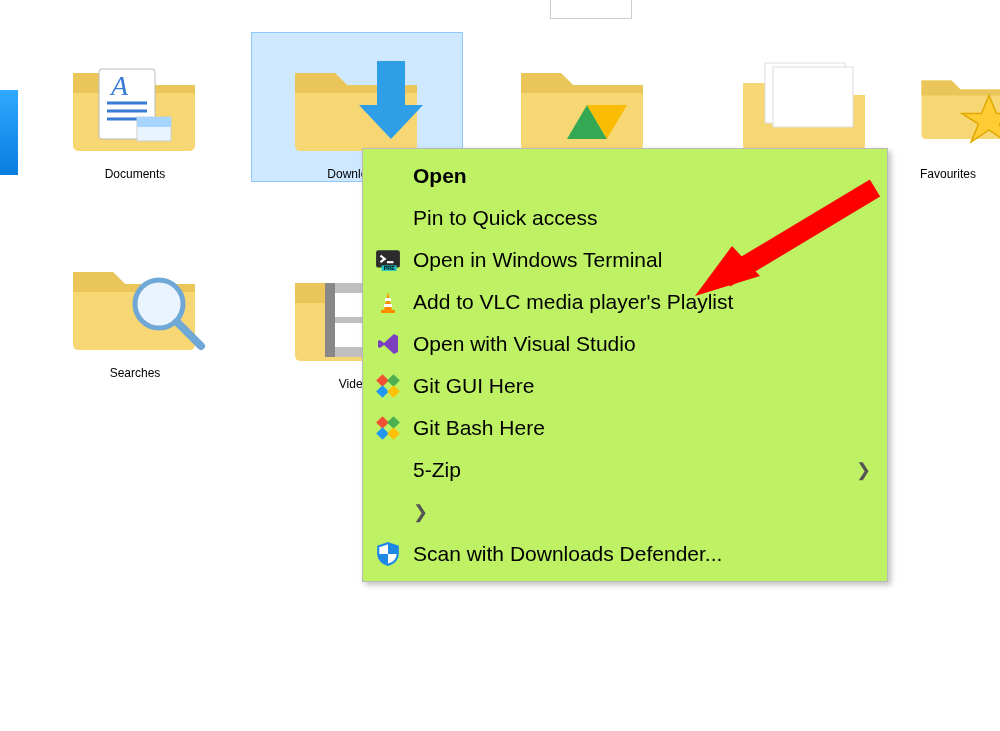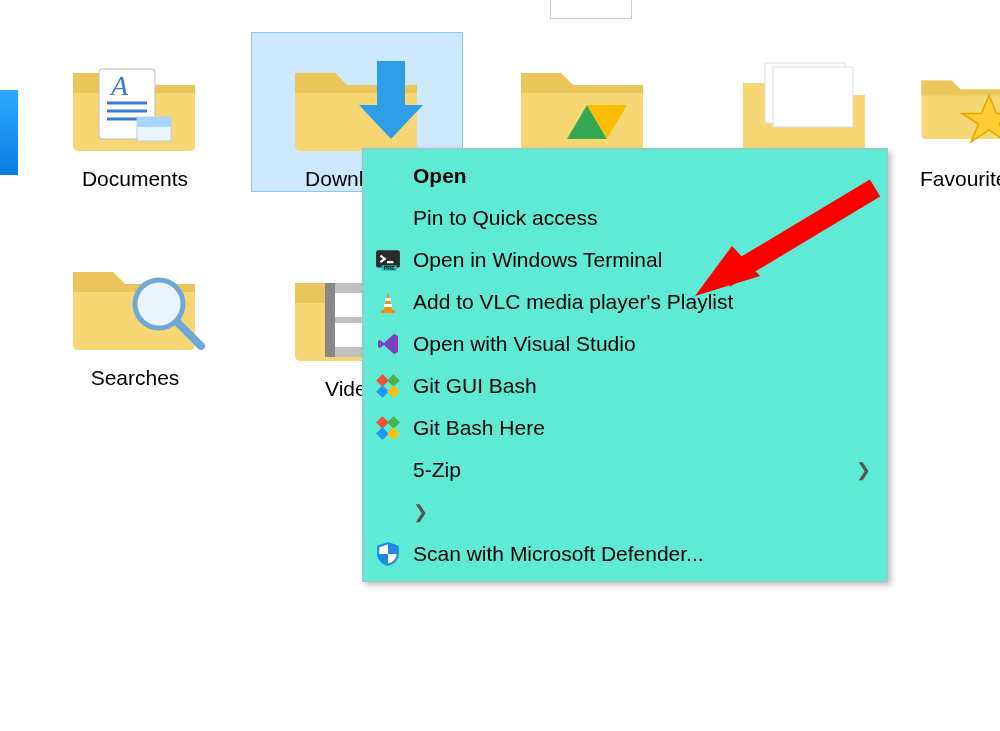--- a/index.html
+++ b/index.html
@@ -35,37 +35,37 @@
     width: 210px;
     text-align: center;
   }
   .folder-item.selected {
     background: #cde8ff;
     outline: 1px solid #8fc8f8;
   }
   .folder-label {
     margin-top: 4px;
     text-align: center;
-    font-size: 21px;
+    font-size: 12px;
     color: #000;
   }
   .icon-slot {
     width: 160px;
     height: 120px;
     margin: 10px auto 4px auto;
     position: relative;
   }
 
   
   .context-menu {
     position: absolute;
     left: 362px;
     top: 148px;
     width: 520px;
-    background: #5eead4;
+    background: #bef264;
     border: 1px solid #b9b9b9;
     box-shadow: 3px 3px 6px rgba(0,0,0,.25);
     padding: 6px 2px;
   }
   .menu-row {
     display: flex;
     align-items: center;
     height: 42px;
     padding: 0 14px 0 8px;
   }
@@ -257,21 +257,21 @@
 
   <div class="menu-row">
     <span class="menu-icon">
       <svg viewBox="0 0 24 24" width="24" height="24">
         <rect x="2" y="2" width="9" height="9" fill="#f05033" transform="rotate(45 6.5 6.5)"></rect>
         <rect x="13" y="2" width="9" height="9" fill="#4caf50" transform="rotate(45 17.5 6.5)"></rect>
         <rect x="2" y="13" width="9" height="9" fill="#2196f3" transform="rotate(45 6.5 17.5)"></rect>
         <rect x="13" y="13" width="9" height="9" fill="#ffc107" transform="rotate(45 17.5 17.5)"></rect>
       </svg>
     </span>
-    <span class="menu-label">Git GUI Bash</span>
+    <span class="menu-label">Git GUI Here</span>
   </div>
 
   <div class="menu-row">
     <span class="menu-icon">
       <svg viewBox="0 0 24 24" width="24" height="24">
         <rect x="2" y="2" width="9" height="9" fill="#f05033" transform="rotate(45 6.5 6.5)"></rect>
         <rect x="13" y="2" width="9" height="9" fill="#4caf50" transform="rotate(45 17.5 6.5)"></rect>
         <rect x="2" y="13" width="9" height="9" fill="#2196f3" transform="rotate(45 6.5 17.5)"></rect>
         <rect x="13" y="13" width="9" height="9" fill="#ffc107" transform="rotate(45 17.5 17.5)"></rect>
       </svg>
@@ -292,21 +292,21 @@
   </div>
 
   <div class="menu-row">
     <span class="menu-icon">
       <svg viewBox="0 0 24 24" width="26" height="26">
         <path d="M12 2 L21 5 V12 C21 17 17 21 12 22 C7 21 3 17 3 12 V5 Z" fill="#fff" stroke="#1e88e5" stroke-width="2"></path>
         <path d="M12 2 L21 5 V12 H12 Z" fill="#1e88e5"></path>
         <path d="M12 22 C7 21 3 17 3 12 H12 Z" fill="#1e88e5"></path>
       </svg>
     </span>
-    <span class="menu-label">Scan with Microsoft Defender...</span>
+    <span class="menu-label">Scan with Downloads Defender...</span>
   </div>
 
 </div>
 
 <svg class="arrow-annot" width="220" height="150">
   <defs>
     <marker id="ah" markerWidth="12" markerHeight="12" refX="2" refY="6" orient="auto">
       <path d="M0,0 L12,6 L0,12 Z" fill="#ff0000"></path>
     </marker>
   </defs>

